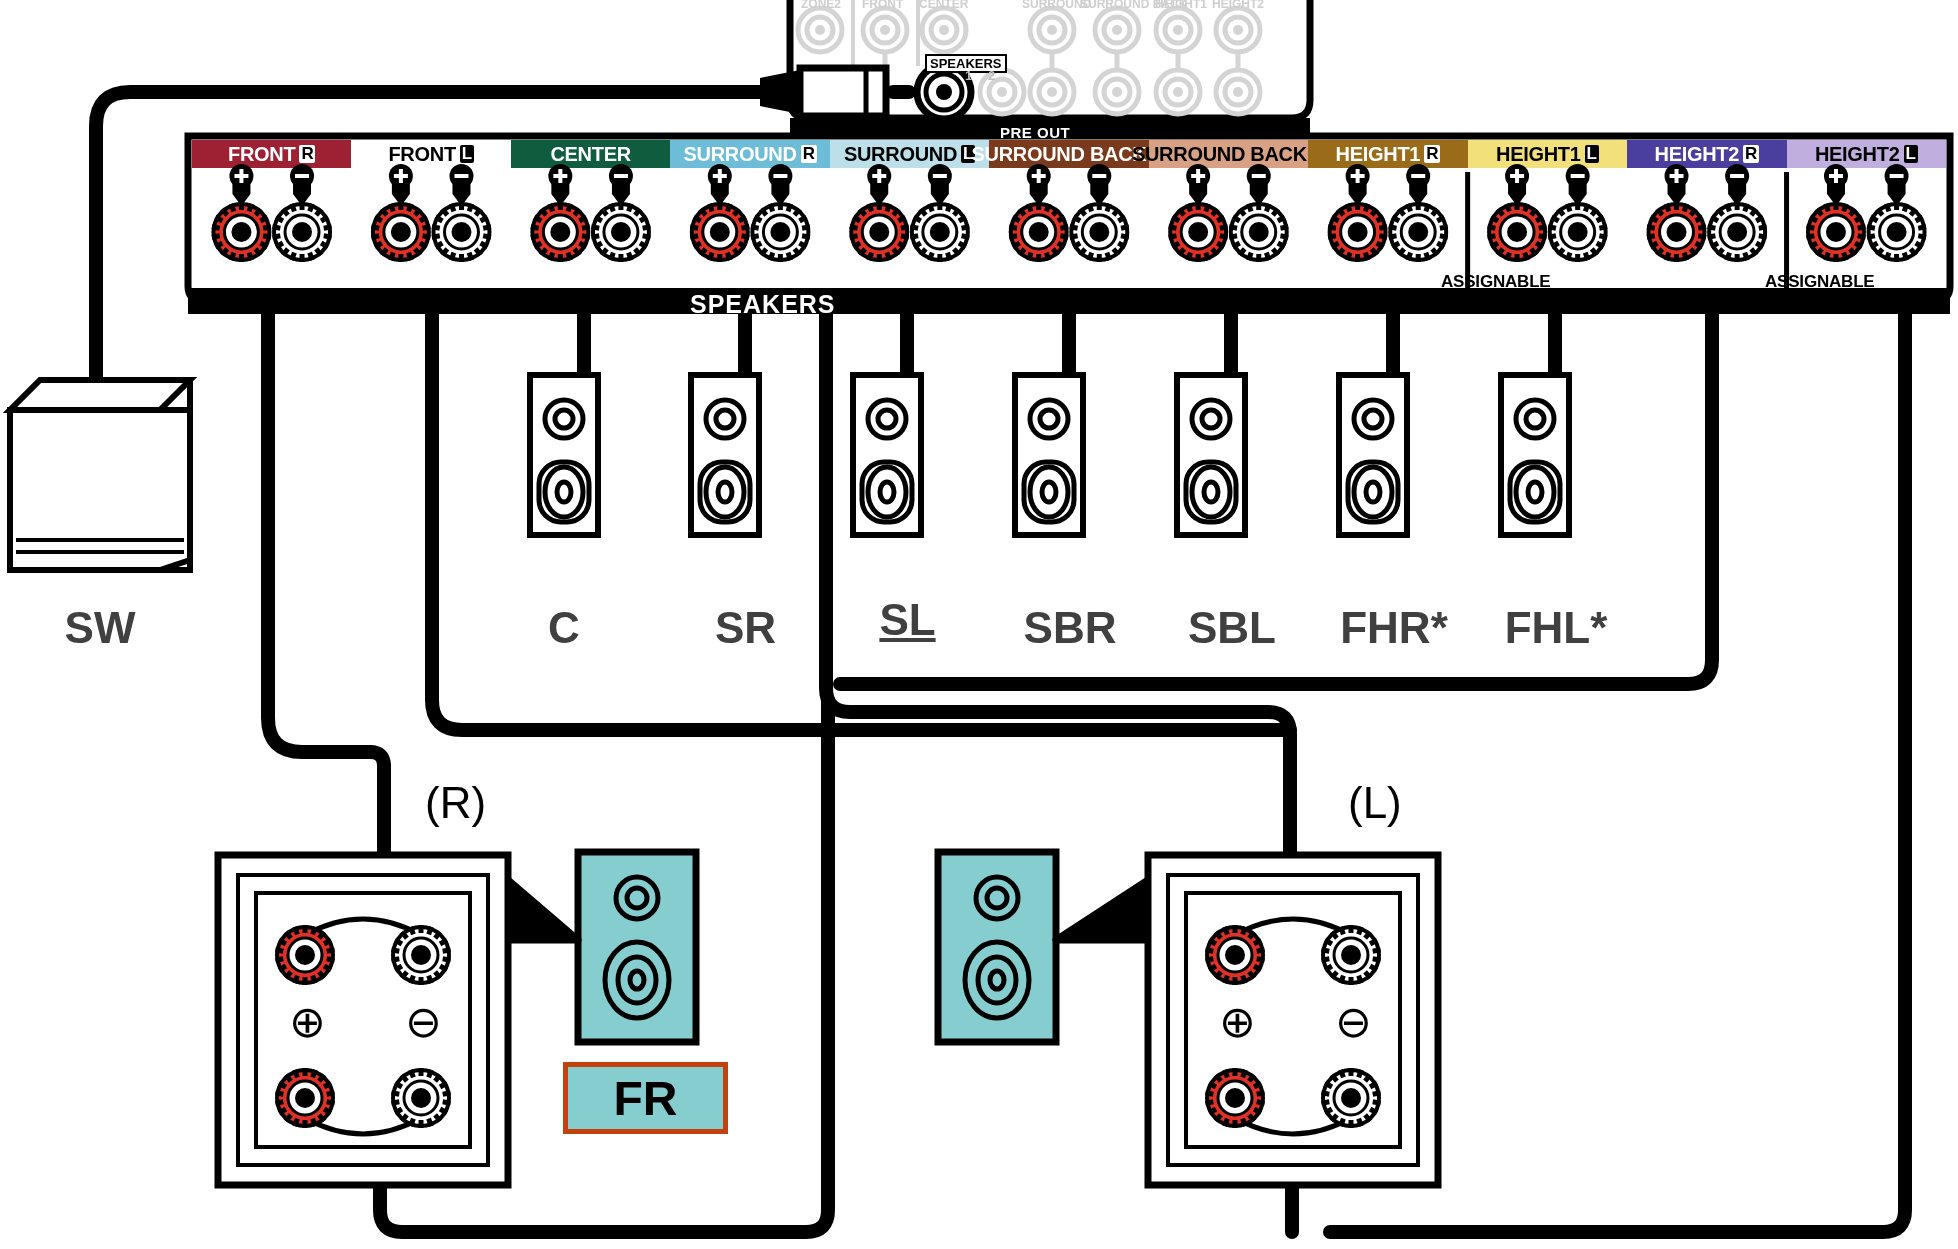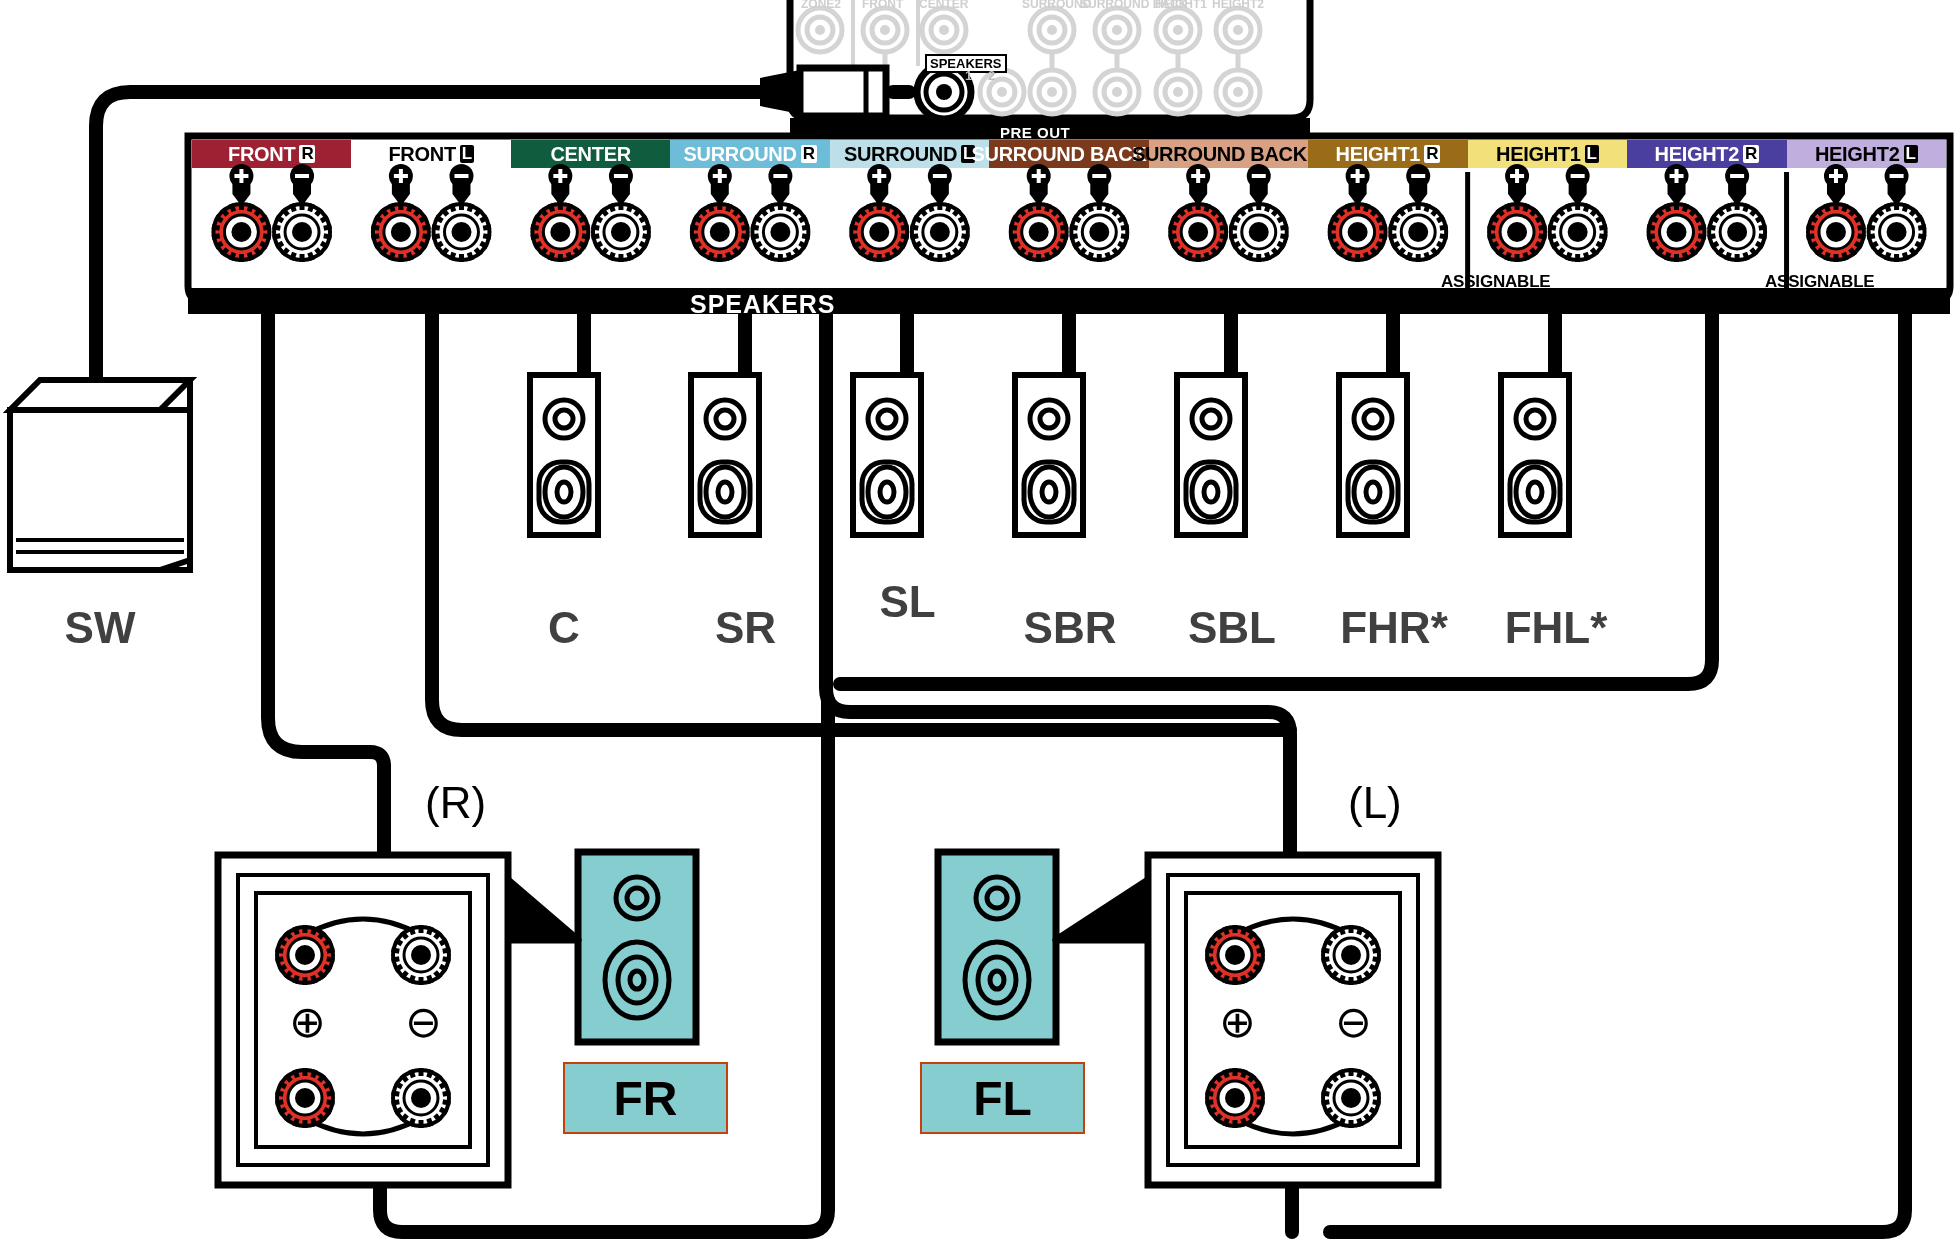--- a/index.html
+++ b/index.html
@@ -53,21 +53,21 @@
   .speakername {
     position: absolute;
     font-size: 44px;
     font-weight: bold;
     text-align: center;
     color: #404040;
   }
   .biglabelbox {
     position: absolute;
     background: #86cdd0;
-    border: 2px solid #c2410c;
+    border: 5px solid #c2410c;
     display: flex;
     align-items: center;
     justify-content: center;
     font-size: 48px;
     font-weight: bold;
     color: #000;
   }
   .rl-note {
     position: absolute;
     font-size: 44px;
@@ -530,30 +530,29 @@
   <div class="preout-small" style="left:1212px; top:-3px;">HEIGHT2</div>
 
   <div class="speakers-cap" style="left:690px; top:290px;">SPEAKERS</div>
 
   <div class="assignable-cap" style="left:1441px; top:272px;">ASSIGNABLE</div>
   <div class="assignable-cap" style="left:1765px; top:272px;">ASSIGNABLE</div>
 
   <div class="speakername" style="left:35px;  top:603px; width:130px;">SW</div>
   <div class="speakername" style="left:519px; top:603px; width:90px;">C</div>
   <div class="speakername" style="left:668px; top:603px; width:155px;">SR</div>
-  <div class="speakername" style="left:830px; top:577px; width:155px;">SL</div>
+  <div class="speakername" style="left:830px; top:595px; width:155px;text-decoration:underline;">SL</div>
   <div class="speakername" style="left:975px; top:603px; width:190px;">SBR</div>
   <div class="speakername" style="left:1137px;top:603px; width:190px;">SBL</div>
   <div class="speakername" style="left:1294px;top:603px; width:200px;">FHR*</div>
   <div class="speakername" style="left:1456px;top:603px; width:200px;">FHL*</div>
 
   <div class="rl-note" style="left:425px;  top:778px;">(R)</div>
   <div class="rl-note" style="left:1348px; top:778px;">(L)</div>
 
   <div class="lbl" style="left:289px; top:1000px; font-size:44px; font-weight:normal;">⊕</div>
   <div class="lbl" style="left:405px; top:1000px; font-size:44px; font-weight:normal;">⊖</div>
   <div class="lbl" style="left:1219px;top:1000px; font-size:44px; font-weight:normal;">⊕</div>
   <div class="lbl" style="left:1335px;top:1000px; font-size:44px; font-weight:normal;">⊖</div>
 
   <div class="biglabelbox" style="left:563px; top:1062px; width:165px; height:72px;">FR</div>
-  <div class="biglabelbox" style="left:920px; top:1062px; width:165px; height:72px;">FL</div>
 
 </div>
 
 </body></html>

